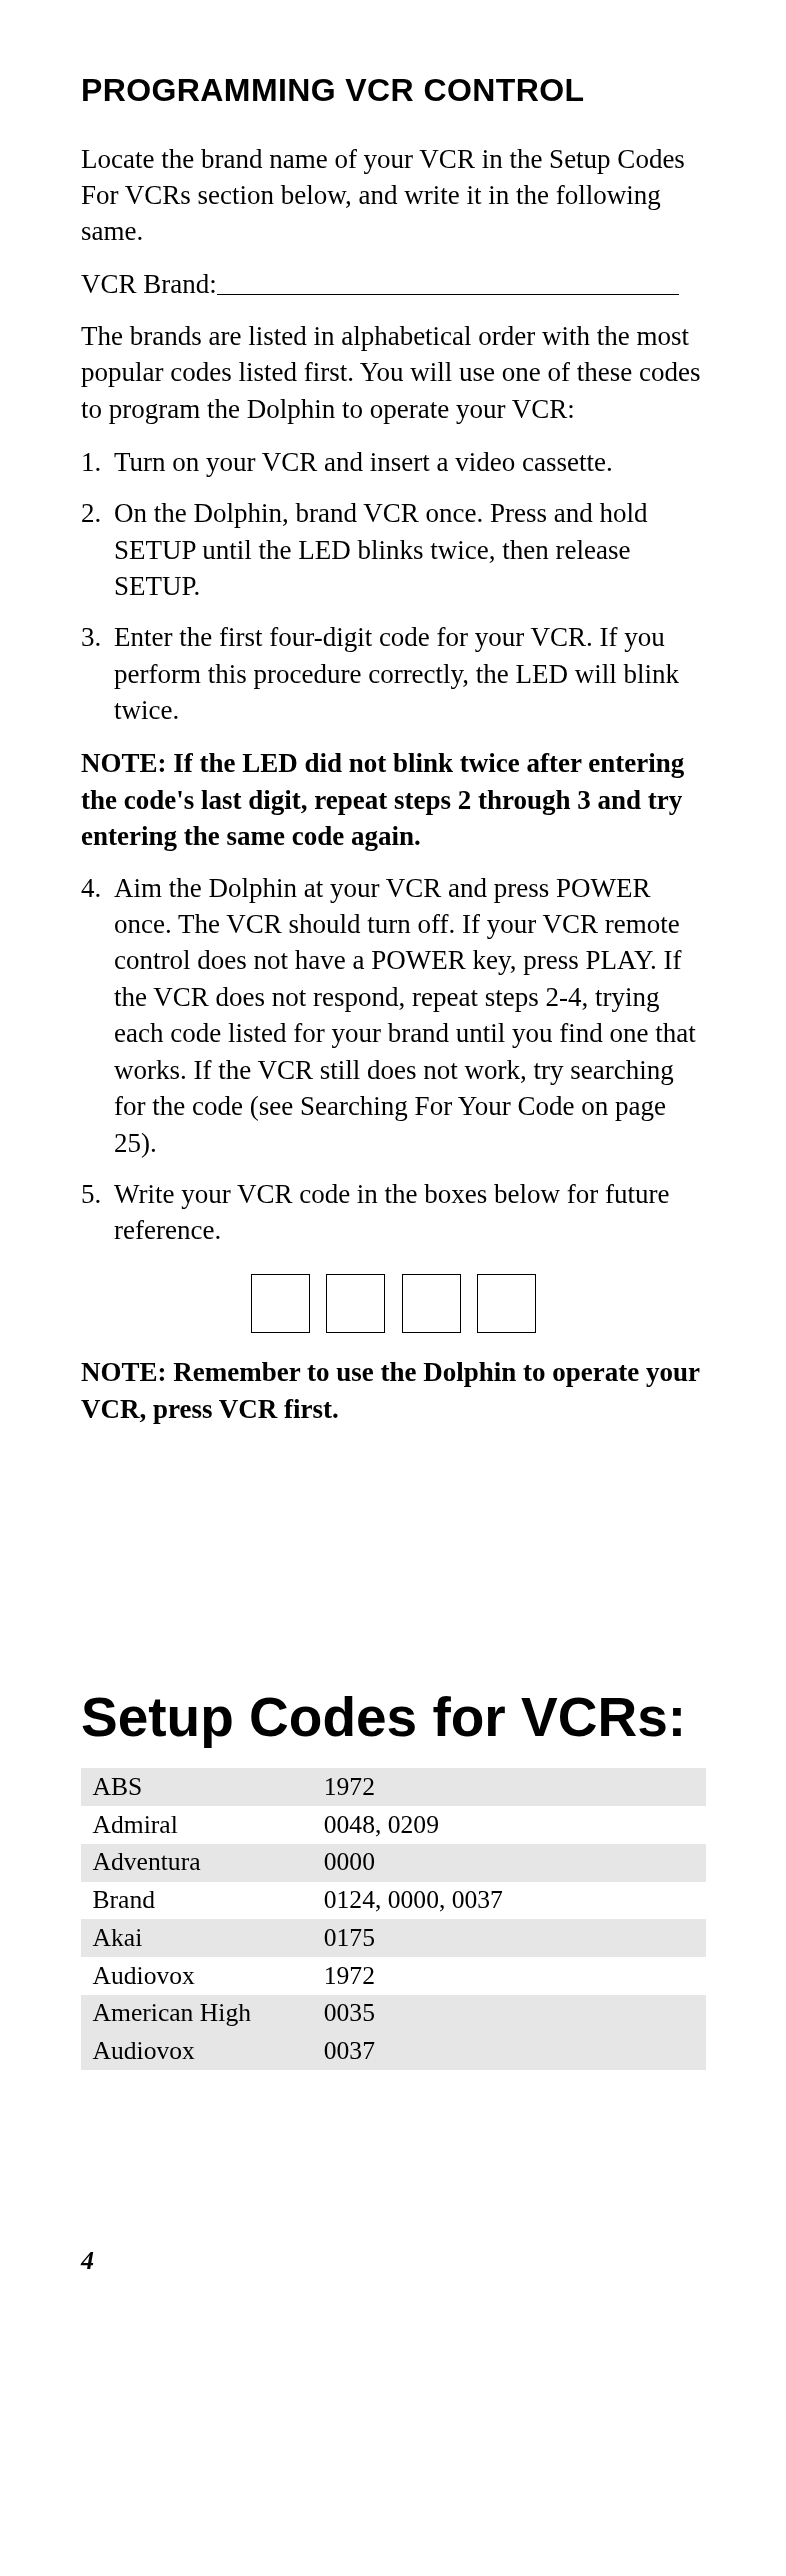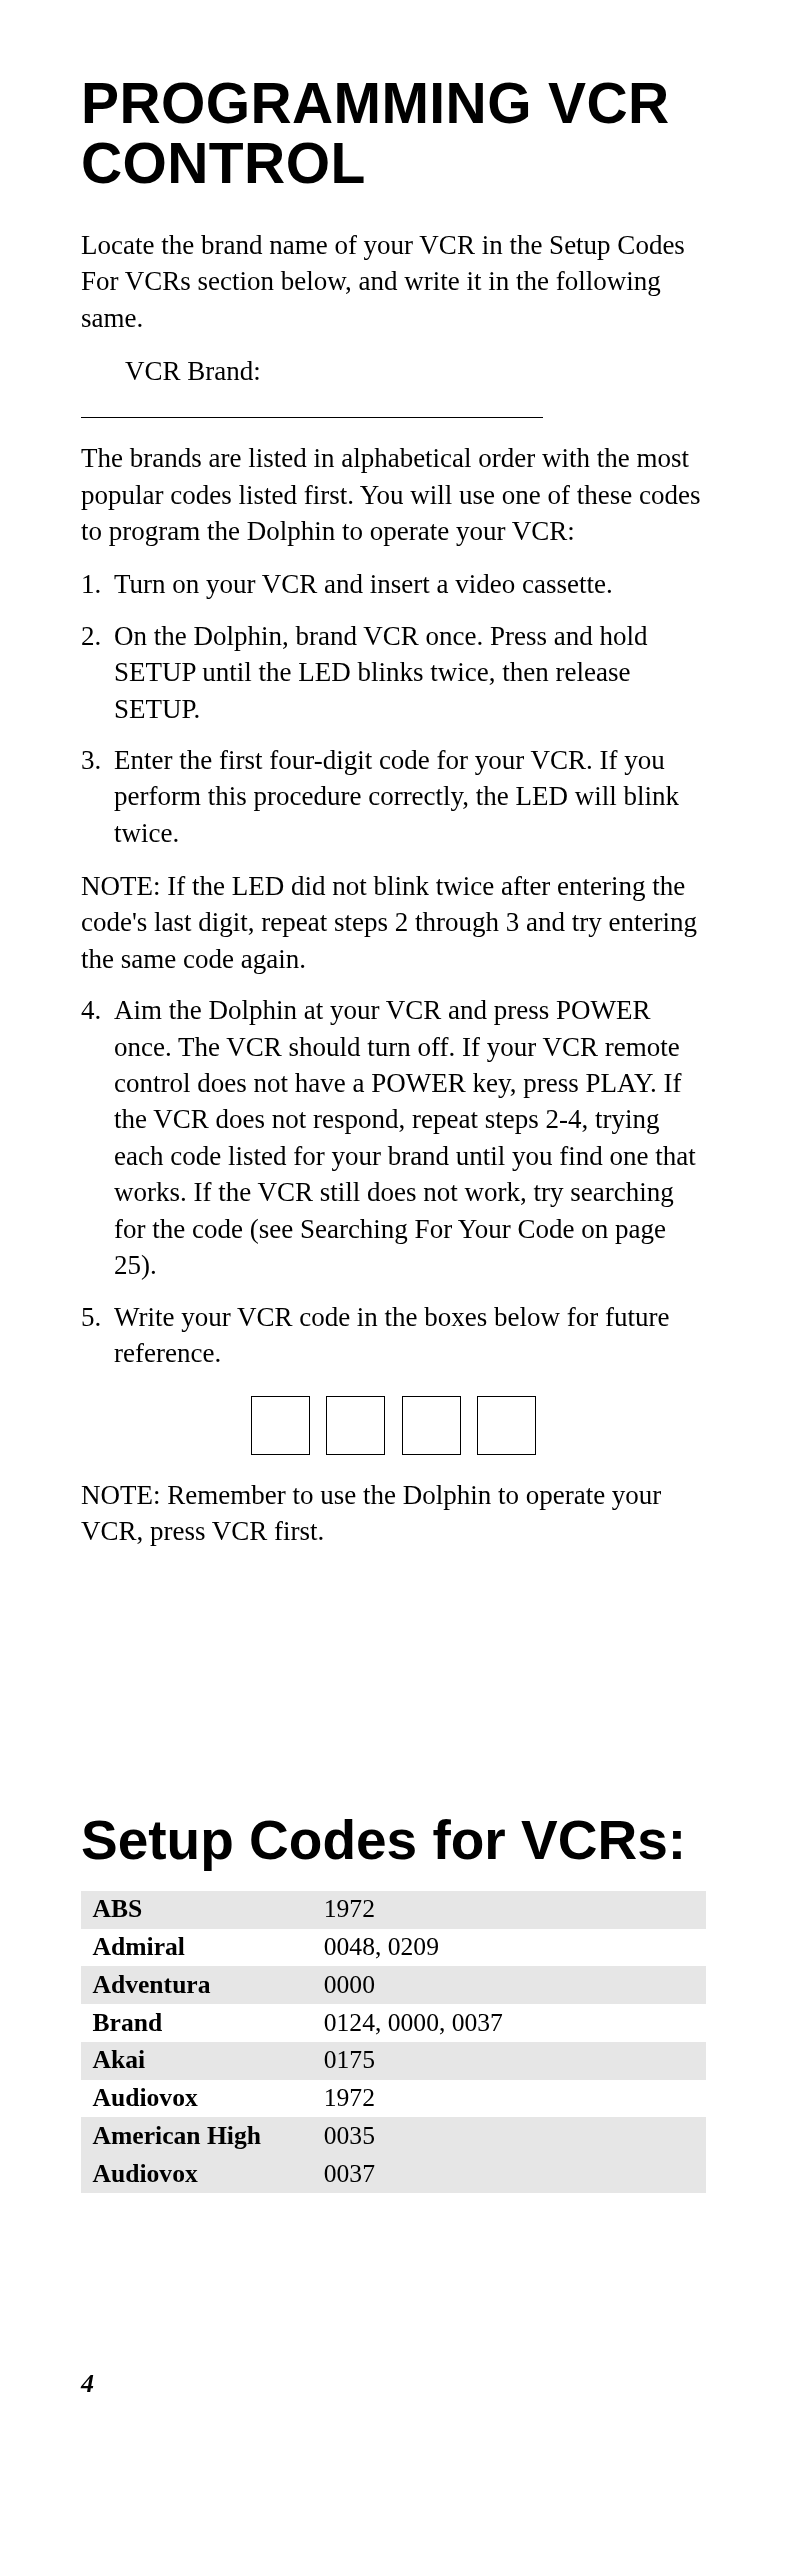--- a/index.html
+++ b/index.html
@@ -10,69 +10,69 @@
     width: 787px;
     margin: 0 auto;
     padding: 74px 81px 49px 81px;
     font-size: 27px;
     line-height: 1.35;
   }
   h1.section-title {
     font-family: 'Arial Narrow', 'Helvetica Condensed', Arial, sans-serif;
     font-stretch: condensed;
     font-weight: 900;
-    font-size: 57px;
+    font-size: 32px;
     line-height: 1.05;
     letter-spacing: 0.4px;
     margin-bottom: 33px;
   }
   h2.subsection-title {
     font-family: 'Arial Narrow', 'Helvetica Condensed', Arial, sans-serif;
     font-stretch: condensed;
     font-weight: 900;
     font-size: 55px;
     line-height: 1.05;
     margin-bottom: 21.4px;
   }
   p.body-para { margin-bottom: 16.5px; }
   .brand-label-line { margin-bottom: 15px; }
-  .brand-label-line .label { display: inline-block; margin-left: 44px; }
+  .brand-label-line .label { display: inline-block; }
   .brand-underline {
     display: inline-block;
     border-bottom: 1.6px solid #000;
     height: 1em;
     vertical-align: -1.6px;
     width: 462px;
   }
   ol.steps { list-style: none; margin-bottom: 16.5px; }
   ol.steps li { display: flex; margin-bottom: 15px; }
   ol.steps li .num { flex: 0 0 33px; }
   ol.steps li .txt { flex: 1 1 auto; }
-  p.note { margin-bottom: 15px; }
+  p.note { margin-bottom: 15px; font-weight: bold; }
   .code-boxes {
     display: flex;
     justify-content: center;
     gap: 16.5px;
     margin: 25px 0 21.4px 0;
   }
   .code-box {
     width: 59px;
     height: 59px;
     border: 1.6px solid #000;
   }
   .section-gap { height: 247px; }
   table.codes {
     width: 100%;
     border-collapse: collapse;
     font-family: 'Times New Roman', Times, serif;
     font-size: 25.6px;
   }
   table.codes tr.shaded { background: #e6e6e6; }
   table.codes td { padding: 1.6px 5px 1.6px 11.5px; vertical-align: top; }
-  table.codes td.brand { width: 37%; font-weight: bold; }
+  table.codes td.brand { width: 37%; }
   .page-footer {
     margin-top: 173px;
     font-weight: bold;
     font-style: italic;
     font-size: 26px;
     font-family: 'Times New Roman', Times, serif;
   }
 </style>
 </head>
 <body>

